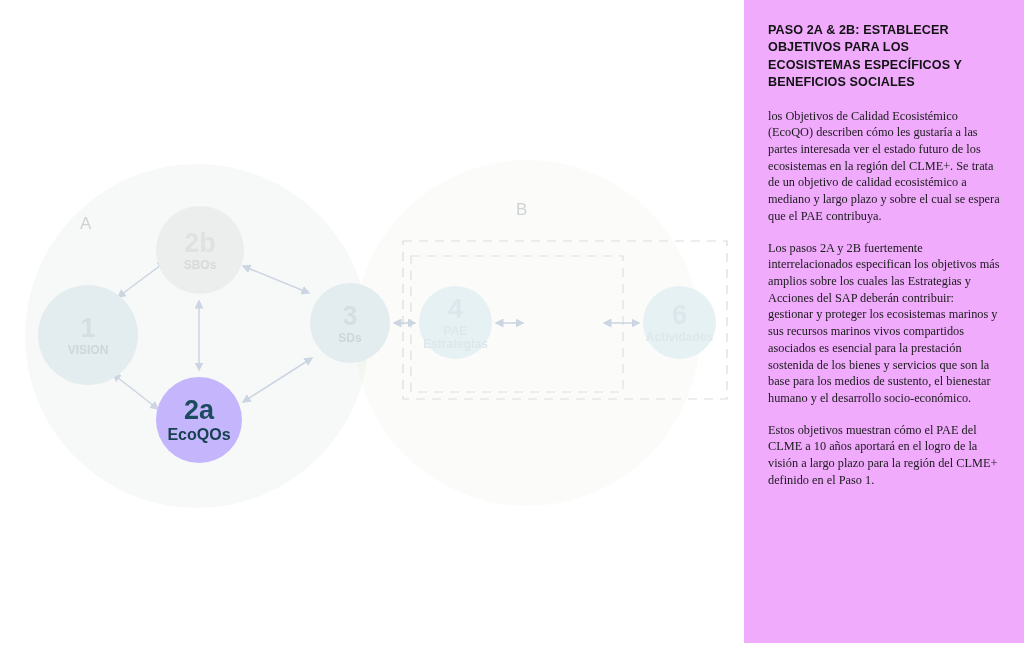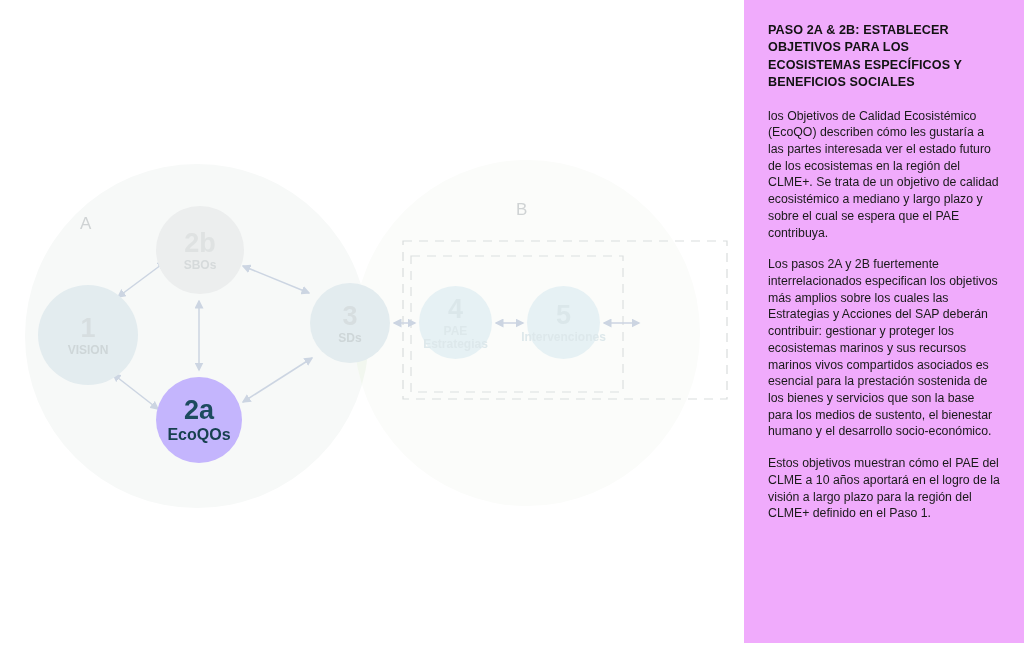--- a/index.html
+++ b/index.html
@@ -123,21 +123,21 @@
     font-family: "Liberation Sans", sans-serif;
     font-size: 12.6px;
     font-weight: 700;
     color: #121212;
     line-height: 1.38;
     letter-spacing: .1px;
     margin: 0 0 16px 0;
     white-space: pre-line;
   }
   .panel-para {
-    font-family: Liberation Sans, sans-serif;
+    font-family: Liberation Serif, serif;
     font-size: 12.3px;
     font-weight: 400;
     color: #1a1a1a;
     line-height: 1.36;
     margin: 0 0 15px 0;
   }
 </style>
 </head>
 <body>
 
@@ -208,25 +208,25 @@
     <div class="node node-pale-blue" id="node-3">
       <span class="node-num">3</span>
       <span class="node-cap">SDs</span>
     </div>
 
     <div class="node node-faint-blue" id="node-4">
       <span class="node-num">4</span>
       <span class="node-cap">PAE Estrategias</span>
     </div>
 
-    <div class="node node-faint-blue" id="node-5">
-      <span class="node-num">5</span>
-      <span class="node-cap">Intervenciones</span>
-    </div>
-
+
+    <div class="node node-faint-blue" id="node-6">
+      <span class="node-num">6</span>
+      <span class="node-cap">Actividades</span>
+    </div>
 
   </div>
 
   <aside id="panel">
     <h1 id="panel-heading">PASO 2A &amp; 2B: ESTABLECER OBJETIVOS PARA LOS ECOSISTEMAS ESPECÍFICOS Y BENEFICIOS SOCIALES</h1>
     <p class="panel-para">los Objetivos de Calidad Ecosistémico (EcoQO) describen cómo les gustaría  a las partes interesada ver el estado futuro de los ecosistemas en la región del CLME+. Se trata de un objetivo de calidad ecosistémico  a mediano y largo plazo y sobre el cual se espera que el PAE contribuya.</p>
     <p class="panel-para">Los pasos 2A y 2B  fuertemente interrelacionados especifican los objetivos más amplios sobre los cuales las Estrategias y Acciones del SAP deberán contribuir: gestionar y proteger los ecosistemas marinos y sus recursos marinos vivos compartidos asociados es esencial para la prestación sostenida de los bienes y servicios que son la base para los medios de sustento, el bienestar humano y el desarrollo socio-económico.</p>
     <p class="panel-para">Estos objetivos muestran cómo el PAE del CLME a 10 años  aportará en el logro de la visión a largo plazo para la región del CLME+ definido en el Paso 1.</p>
   </aside>
 

